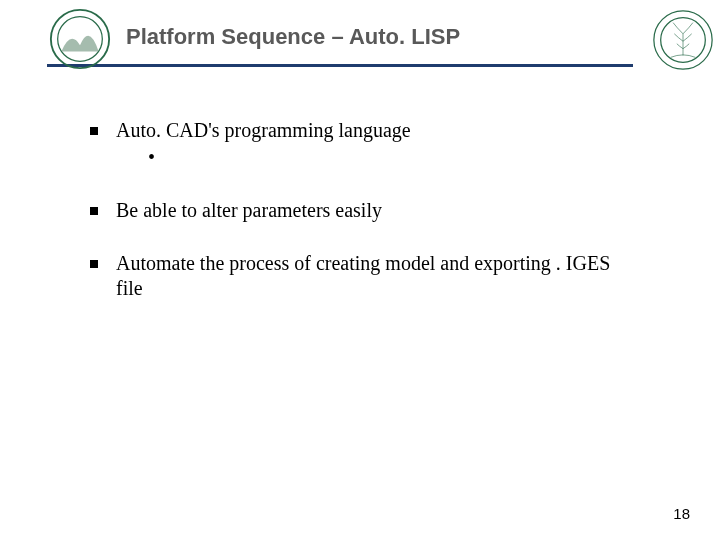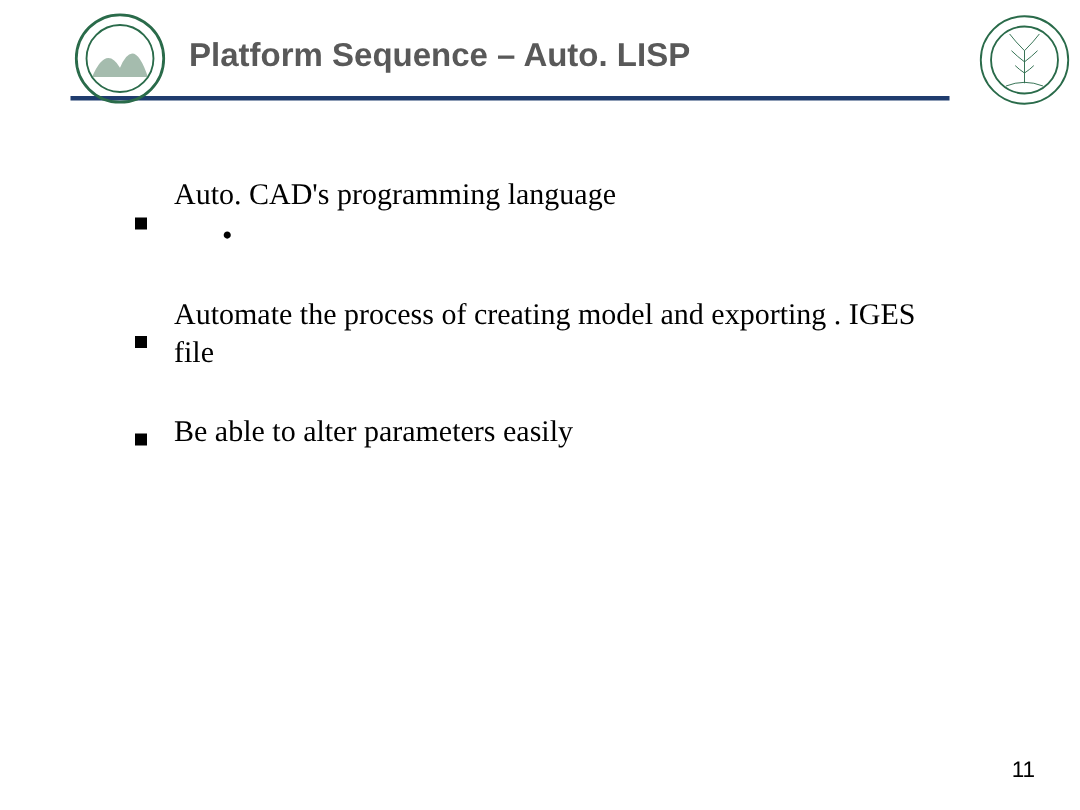--- a/index.html
+++ b/index.html
@@ -65,21 +65,21 @@
 
   
   .body {
     position: absolute;
     left: 90px;
     top: 118px;
     width: 540px;
   }
   .l1 {
     display: flex;
-    align-items: center;
+    align-items: flex-start;
     margin-top: 0;
     font-size: 20px;
     line-height: 1.25;
   }
   .l1 + .l1 {
     margin-top: 28px;
   }
   .sq {
     display: inline-block;
     width: 8px;
@@ -155,28 +155,28 @@
         <span>Auto. CAD's programming language</span>
         <div class="l2">
           <span class="dot">•</span>
         </div>
       </div>
     </div>
 
     <div class="l1">
       <span class="sq"></span>
       <div class="l1-text">
-        <span>Automate the process of creating model and exporting . IGES file</span>
+        <span>Be able to alter parameters easily</span>
       </div>
     </div>
 
     <div class="l1">
       <span class="sq"></span>
       <div class="l1-text">
-        <span>Be able to alter parameters easily</span>
+        <span>Automate the process of creating model and exporting . IGES file</span>
       </div>
     </div>
 
   </div>
 
-  <div class="page-number">11</div>
+  <div class="page-number">18</div>
 
 </div>
 
 </body></html>

